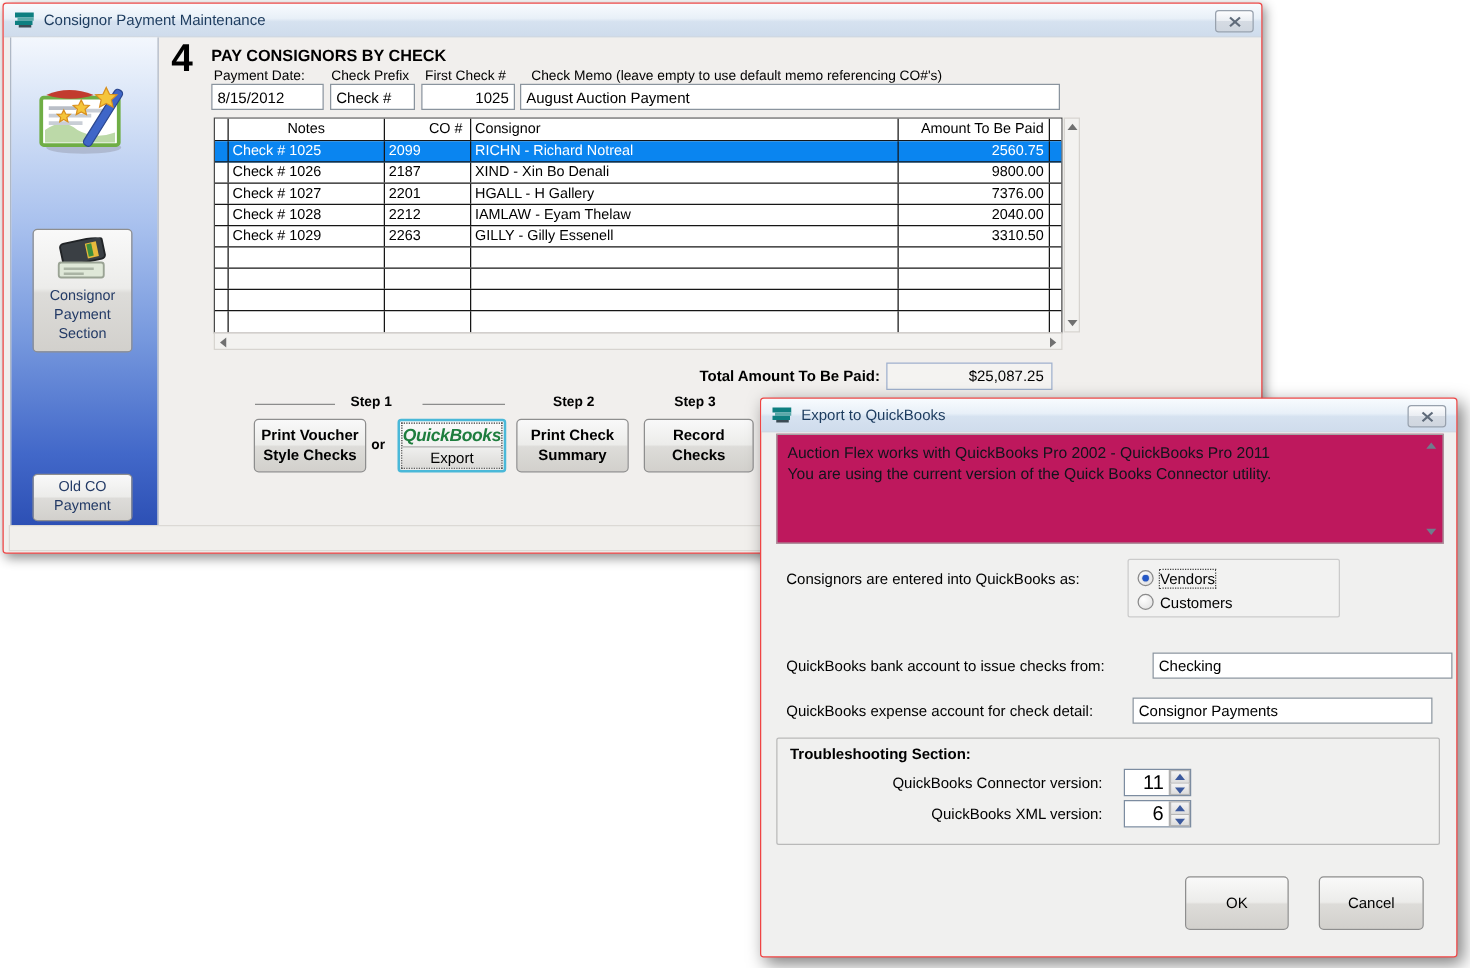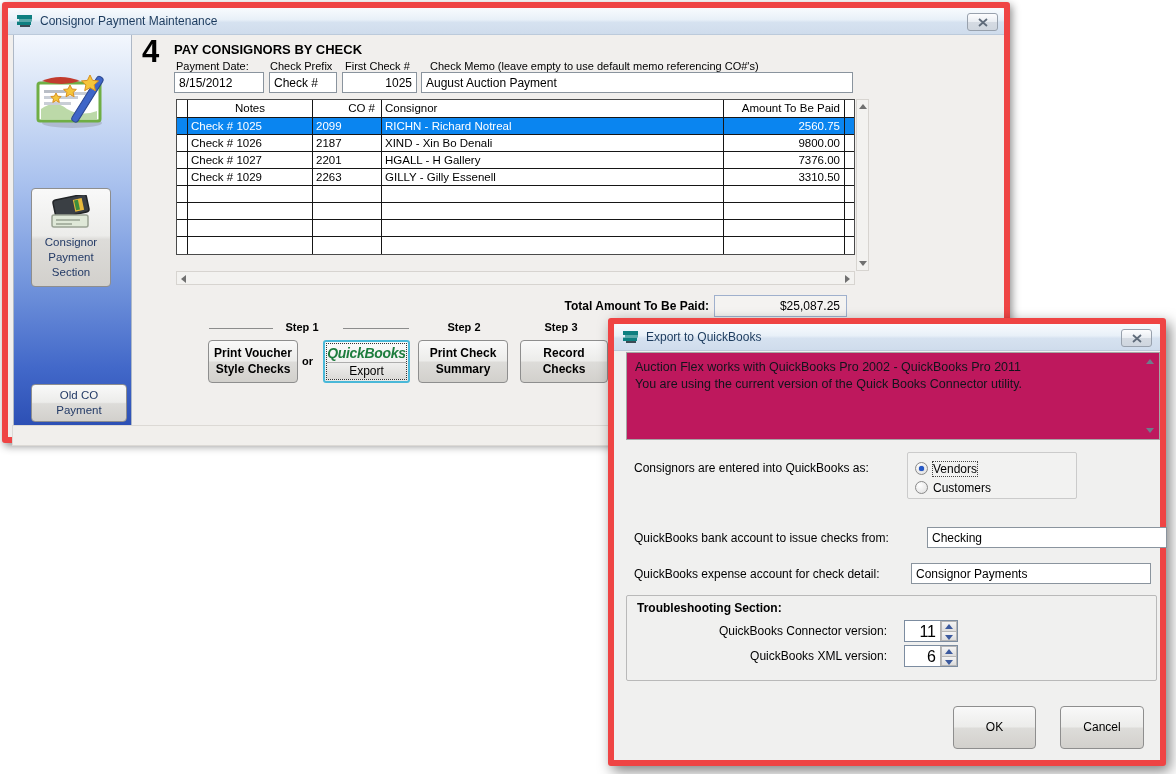--- a/index.html
+++ b/index.html
@@ -1,20 +1,20 @@
 <!DOCTYPE html>
 <html><head>
 <meta charset="utf-8">
 <style>
   * { margin:0; padding:0; box-sizing:border-box; }
   html,body { width:1176px; height:774px; background:#ffffff; font-family:"Liberation Sans", sans-serif; overflow:hidden; }
   .abs { position:absolute; }
 
   
-  .window { position:absolute; background:#f1efed; border:6px solid #ef4444; border-radius:3px; box-shadow:2px 3px 9px rgba(0,0,0,.45); }
+  .window { position:absolute; background:#f1efed; border:1px solid #ef4444; border-radius:3px; box-shadow:2px 3px 9px rgba(0,0,0,.45); }
   .titlebar { position:absolute; left:0; top:0; right:0; height:27px;
     background:linear-gradient(180deg,#f8fbfe 0%,#e8f0f8 45%,#d6e2f0 55%,#cfdcec 100%);
     border-bottom:1px solid #bccadb; border-radius:3px 3px 0 0;
     display:flex; align-items:center; padding:0 8px; }
   .titlebar .title { font-size:12px; color:#1c3b5e; margin-left:6px; }
   .close-btn { position:absolute; top:5px; width:31px; height:18px;
     background:linear-gradient(180deg,#fdfdfe 0%,#e9edf2 50%,#d5dbe3 51%,#cfd6df 100%);
     border:1px solid #98a1ad; border-radius:3px; display:flex; align-items:center; justify-content:center; cursor:pointer; }
 
   
@@ -125,21 +125,21 @@
         <rect x="27" y="5" width="4" height="10" transform="rotate(-12 29 10)" fill="#3d8e3d"></rect>
         <rect x="4" y="20" width="36" height="12" rx="2" fill="#dfe8d8" stroke="#9aa394" stroke-width="1.5"></rect>
         <rect x="8" y="24" width="24" height="2" fill="#aab4a4"></rect>
         <rect x="8" y="28" width="16" height="2" fill="#aab4a4"></rect>
       </svg>
       <span>Consignor</span>
       <span>Payment</span>
       <span>Section</span>
     </div>
 
-    <div class="win-btn" style="left:17px; top:349px; width:96px; height:38px; font-size:11.5px; color:#233a66;">
+    <div class="win-btn" style="left:17px; top:349px; width:80px; height:38px; font-size:11.5px; color:#233a66;">
       <span>Old CO</span>
       <span>Payment</span>
     </div>
   </div>
 
   <div class="abs" style="left:4px; top:417px; width:998px; height:21px; background:#f1efec; border:1px solid #dcd9d5;"></div>
 
   <div class="abs" style="left:134px; top:26px; font-size:31px; font-weight:bold;">4</div>
   <div class="abs" style="left:166px; top:34px; font-size:13px; font-weight:bold;">PAY CONSIGNORS BY CHECK</div>
 
@@ -178,20 +178,28 @@
       <div class="tcell c-cons">XIND - Xin Bo Denali</div>
       <div class="tcell c-amt">9800.00</div>
       <div class="tcell c-fill"></div>
     </div>
     <div class="trow">
       <div class="tcell c-ind"></div>
       <div class="tcell c-notes">Check # 1027</div>
       <div class="tcell c-co">2201</div>
       <div class="tcell c-cons">HGALL - H Gallery</div>
       <div class="tcell c-amt">7376.00</div>
+      <div class="tcell c-fill"></div>
+    </div>
+    <div class="trow">
+      <div class="tcell c-ind"></div>
+      <div class="tcell c-notes">Check # 1028</div>
+      <div class="tcell c-co">2212</div>
+      <div class="tcell c-cons">IAMLAW - Eyam Thelaw</div>
+      <div class="tcell c-amt">2040.00</div>
       <div class="tcell c-fill"></div>
     </div>
     <div class="trow">
       <div class="tcell c-ind"></div>
       <div class="tcell c-notes">Check # 1029</div>
       <div class="tcell c-co">2263</div>
       <div class="tcell c-cons">GILLY - Gilly Essenell</div>
       <div class="tcell c-amt">3310.50</div>
       <div class="tcell c-fill"></div>
     </div>

